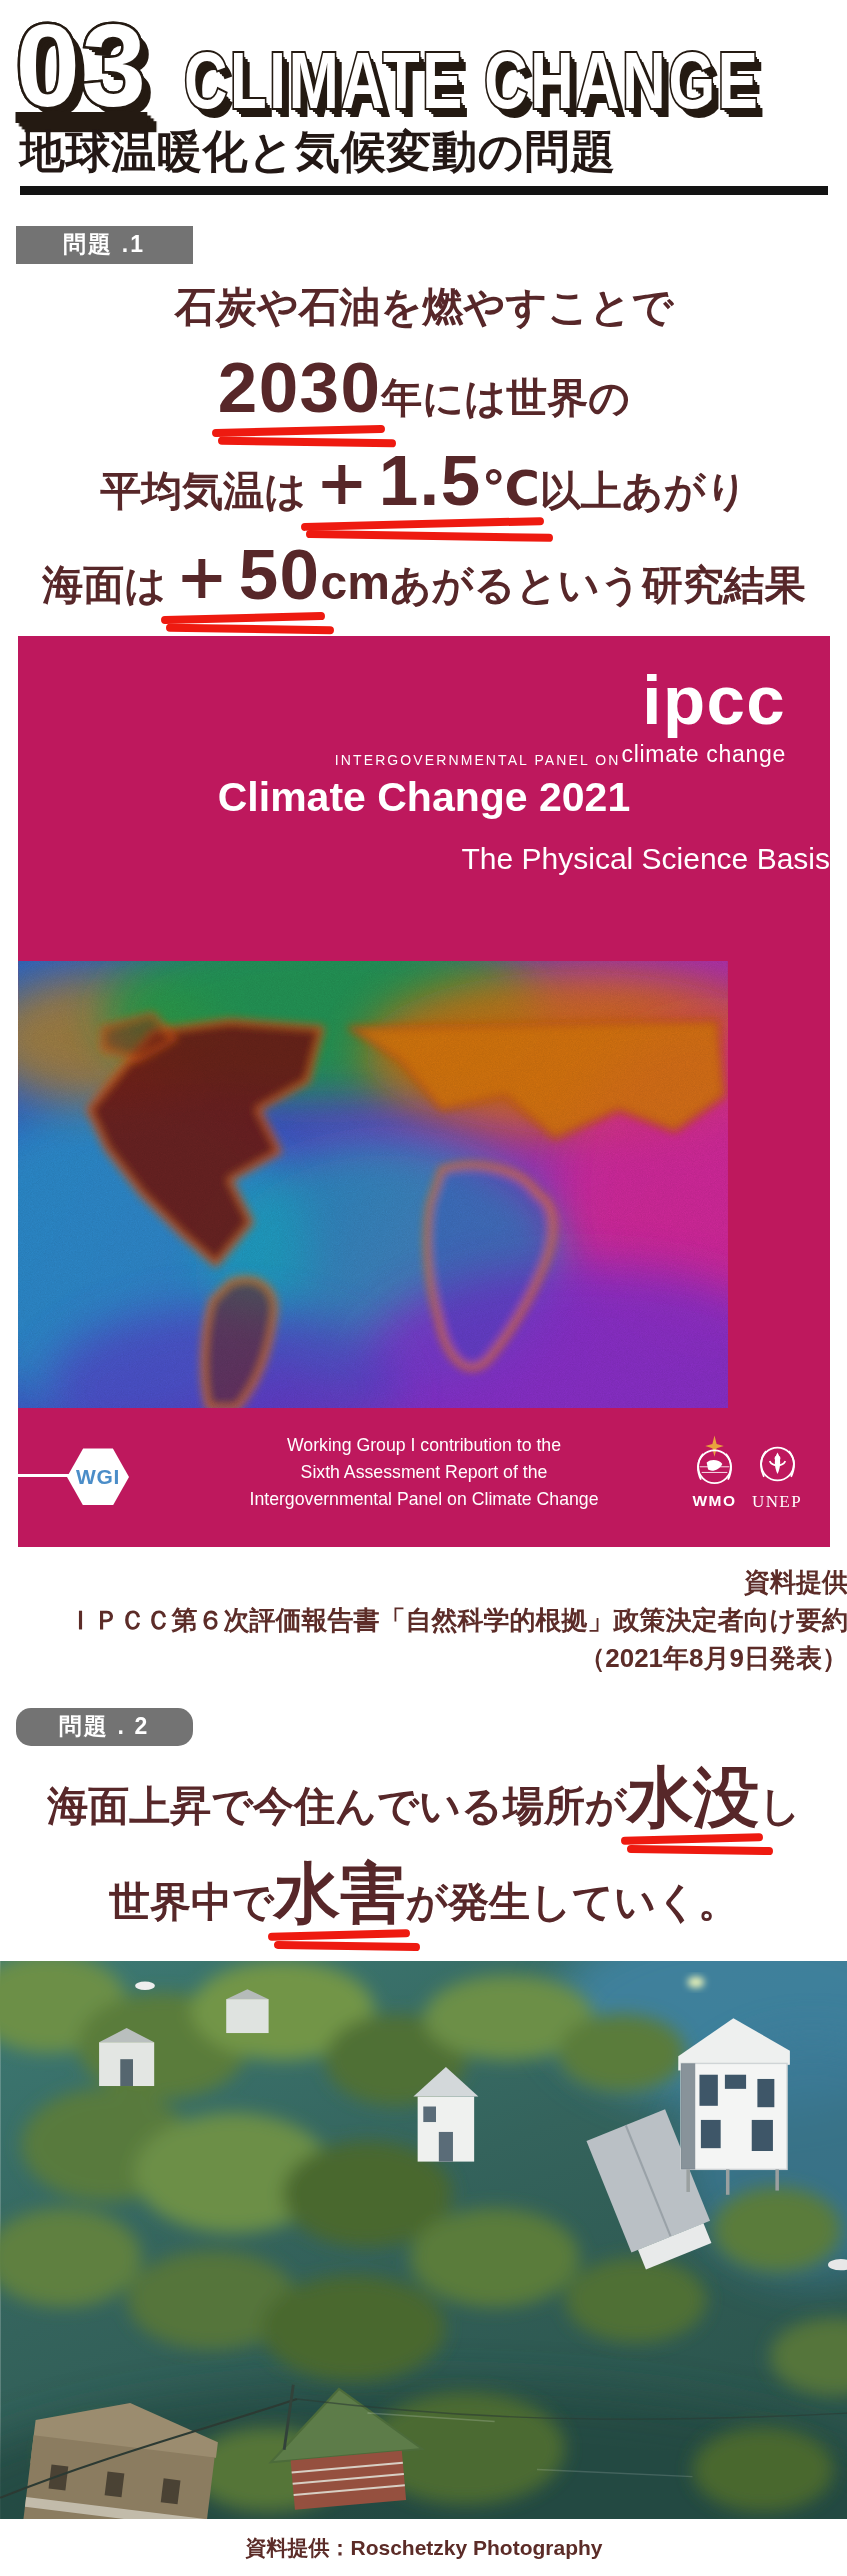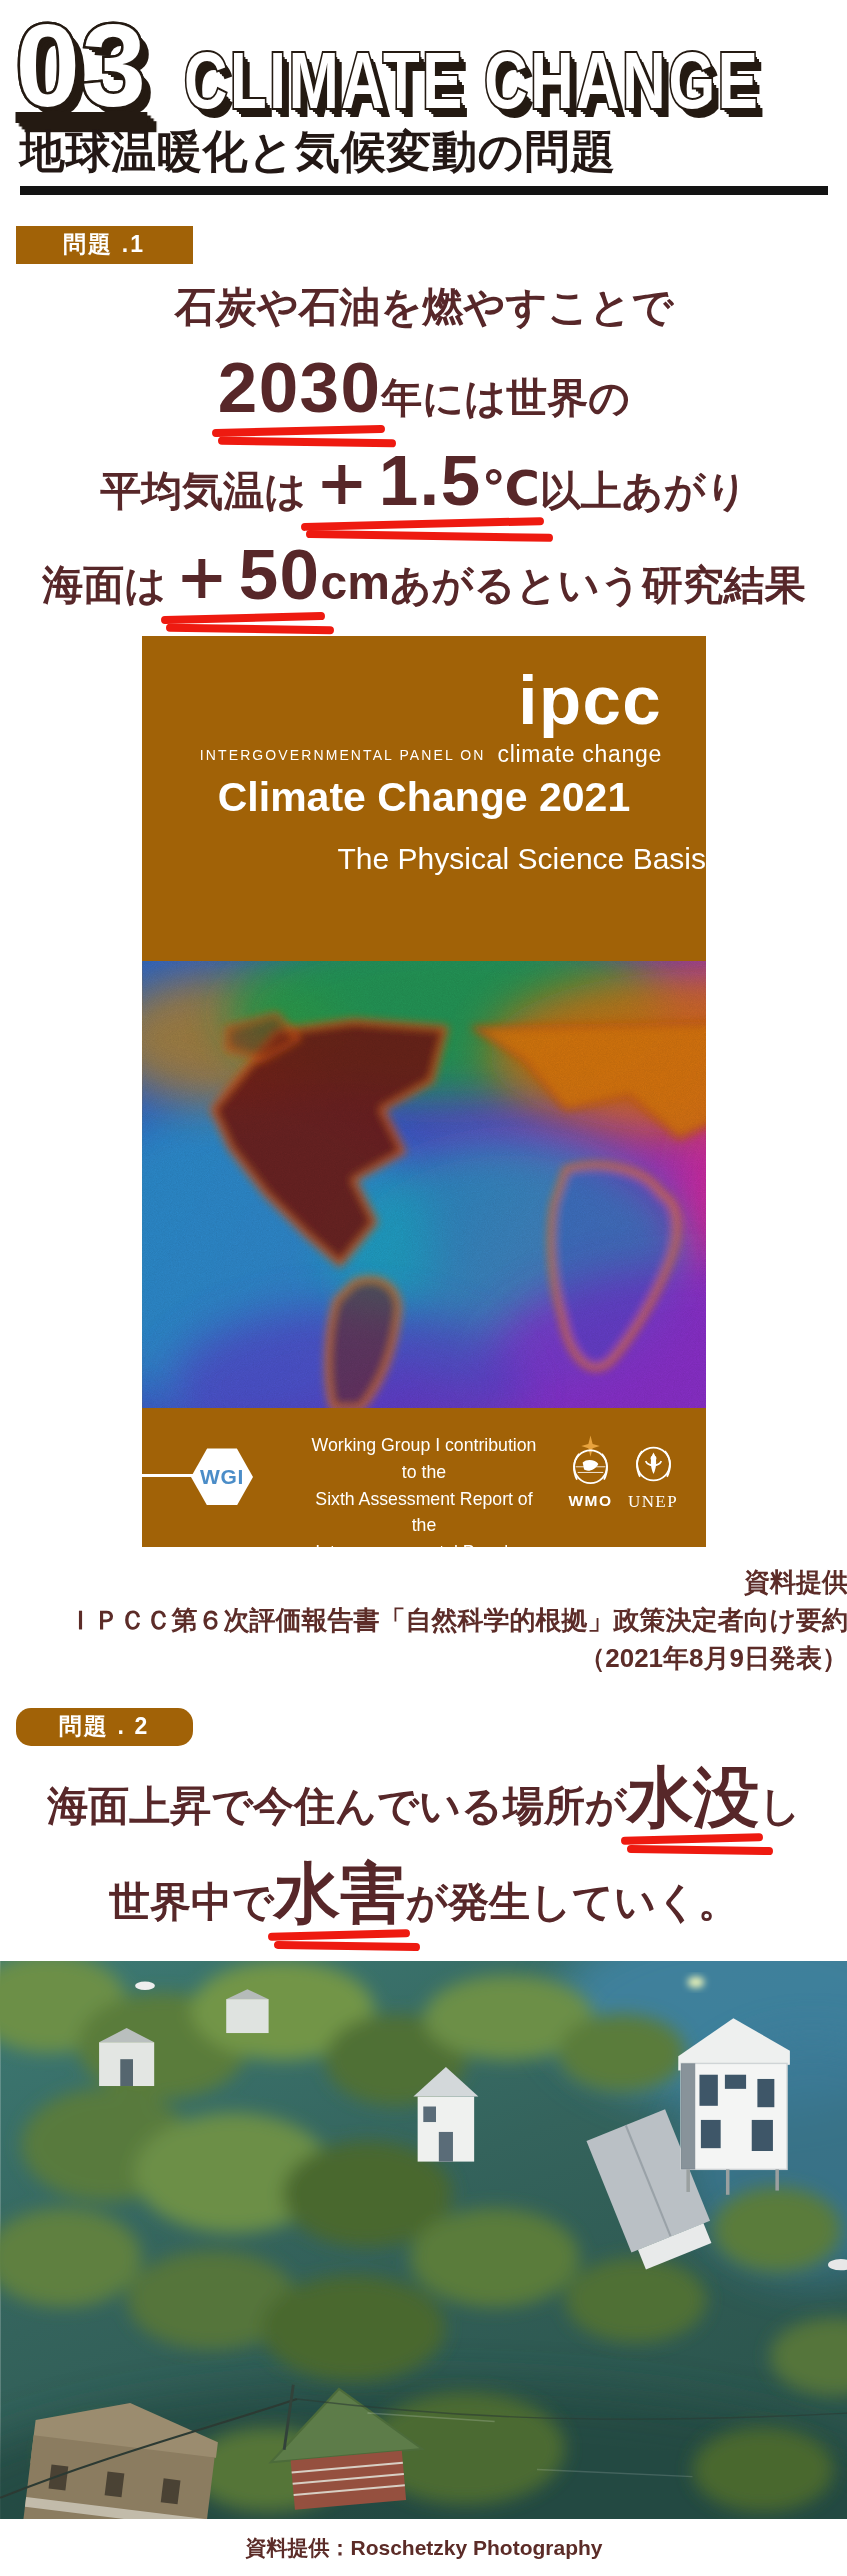--- a/index.html
+++ b/index.html
@@ -25,21 +25,21 @@
   .hero-ttl-wrap{display:inline-block;transform:scaleX(0.76);transform-origin:0 100%;}
   .hero-ttl{font-size:79px;line-height:0.9;letter-spacing:3.5px;-webkit-text-stroke-width:4.2px;}
   .jp-title{
     margin:12.7px 0 0 4.2px;font-size:45px;line-height:1.05;font-weight:900;
     color:#231815;letter-spacing:0.7px;
   }
   .black-bar{height:9.2px;background:#131313;margin:10px 7px 0 4.2px;}
 
   
   .problem-label{
-    width:177px;height:38px;background:#a16207;color:#fff;
+    width:177px;height:38px;background:#737373;color:#fff;
     font-size:23px;font-weight:800;letter-spacing:2.1px;
     display:flex;align-items:center;justify-content:center;
   }
   .label1{margin:31px 0 0 15.5px;}
   .label2{margin:30px 0 0 15.5px;border-radius:15px;}
 
   
   .statement{text-align:center;color:#572729;font-weight:900;}
   .statement1{margin-top:20px;}
   .statement2{margin-top:17px;}
@@ -47,25 +47,25 @@
   .st-line + .st-line{margin-top:21px;}
   .bignum{font-size:71px;line-height:1.02;letter-spacing:1.4px;vertical-align:baseline;text-align:right;}
   .bigkanji{font-size:66px;line-height:1.05;vertical-align:baseline;}
   .unit{font-size:48px;vertical-align:baseline;}
   .ul-wrap{position:relative;display:inline-block;}
   .mk{position:absolute;height:7.8px;background:#ee1a10;border-radius:5px;}
   .mk1{left:-5.7px;right:-4.2px;bottom:-10.6px;transform:rotate(-1.4deg);}
   .mk2{left:0;right:-14px;bottom:-22px;transform:rotate(0.9deg);}
 
   
-  .ipcc-cover{width:564px;margin:25.4px auto 0;background:#a16207;}
+  .ipcc-cover{width:812px;margin:25.4px auto 0;background:#be185d;}
   .cover-head{height:325px;position:relative;color:#fff;}
   .ipcc-logo{position:absolute;top:37px;right:44px;text-align:right;}
   .ipcc-word{font-size:69px;line-height:0.82;font-weight:600;letter-spacing:1.4px;}
-  .ipcc-sub{margin-top:11.3px;display:flex;align-items:center;gap:12px;justify-content:flex-end;}
+  .ipcc-sub{margin-top:11.3px;display:flex;align-items:flex-end;gap:1px;justify-content:flex-end;}
   .ipcc-sub-small{font-size:14px;letter-spacing:2.1px;font-weight:400;}
   .ipcc-sub-brand{font-size:23px;font-weight:400;letter-spacing:0.7px;}
   .cover-title{position:absolute;top:138px;left:0;right:0;text-align:center;font-size:41px;font-weight:700;}
   .cover-subtitle{position:absolute;top:206px;left:0;right:0;text-align:right;font-size:30px;font-weight:300;}
   .cover-map{height:447px;overflow:hidden;line-height:0;}
   .cover-foot{height:139px;position:relative;color:#fff;}
   .wgi-line{position:absolute;left:0;top:66px;width:51px;height:2.1px;background:#fff;}
   .wgi-hex{
     position:absolute;left:49px;top:40px;width:62px;height:57px;background:#fff;
     clip-path:polygon(26% 0,74% 0,100% 50%,74% 100%,26% 100%,0 50%);

